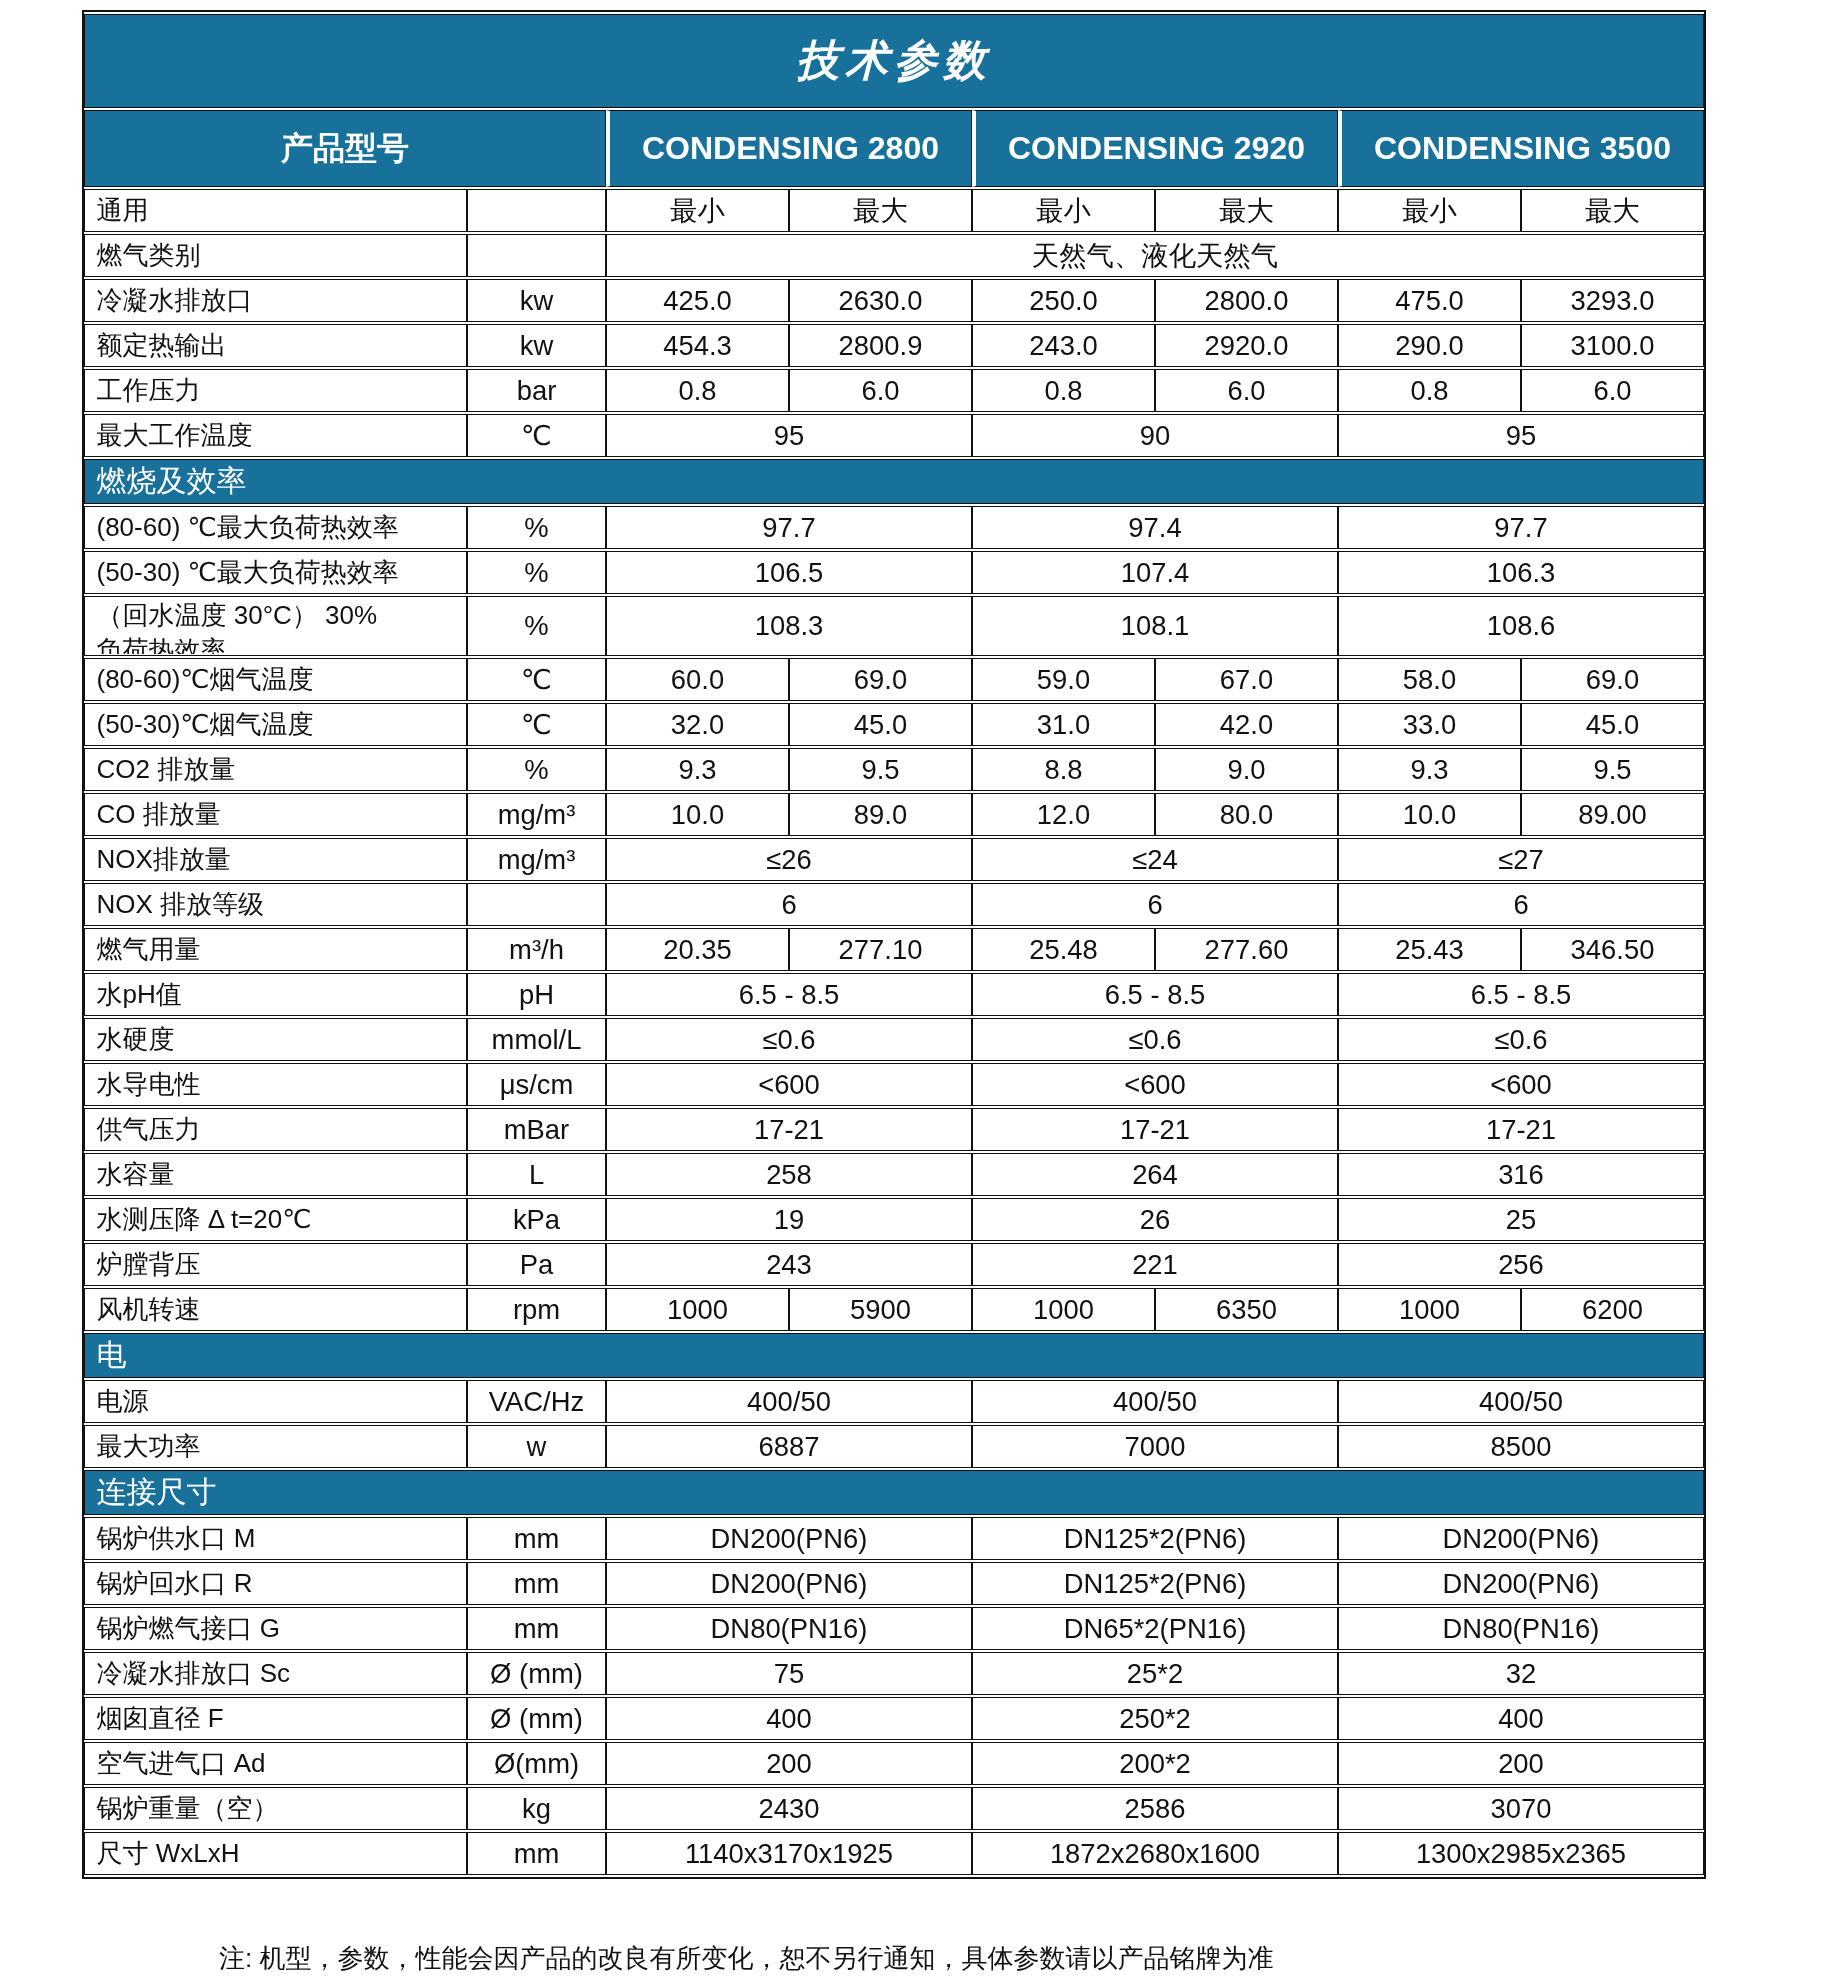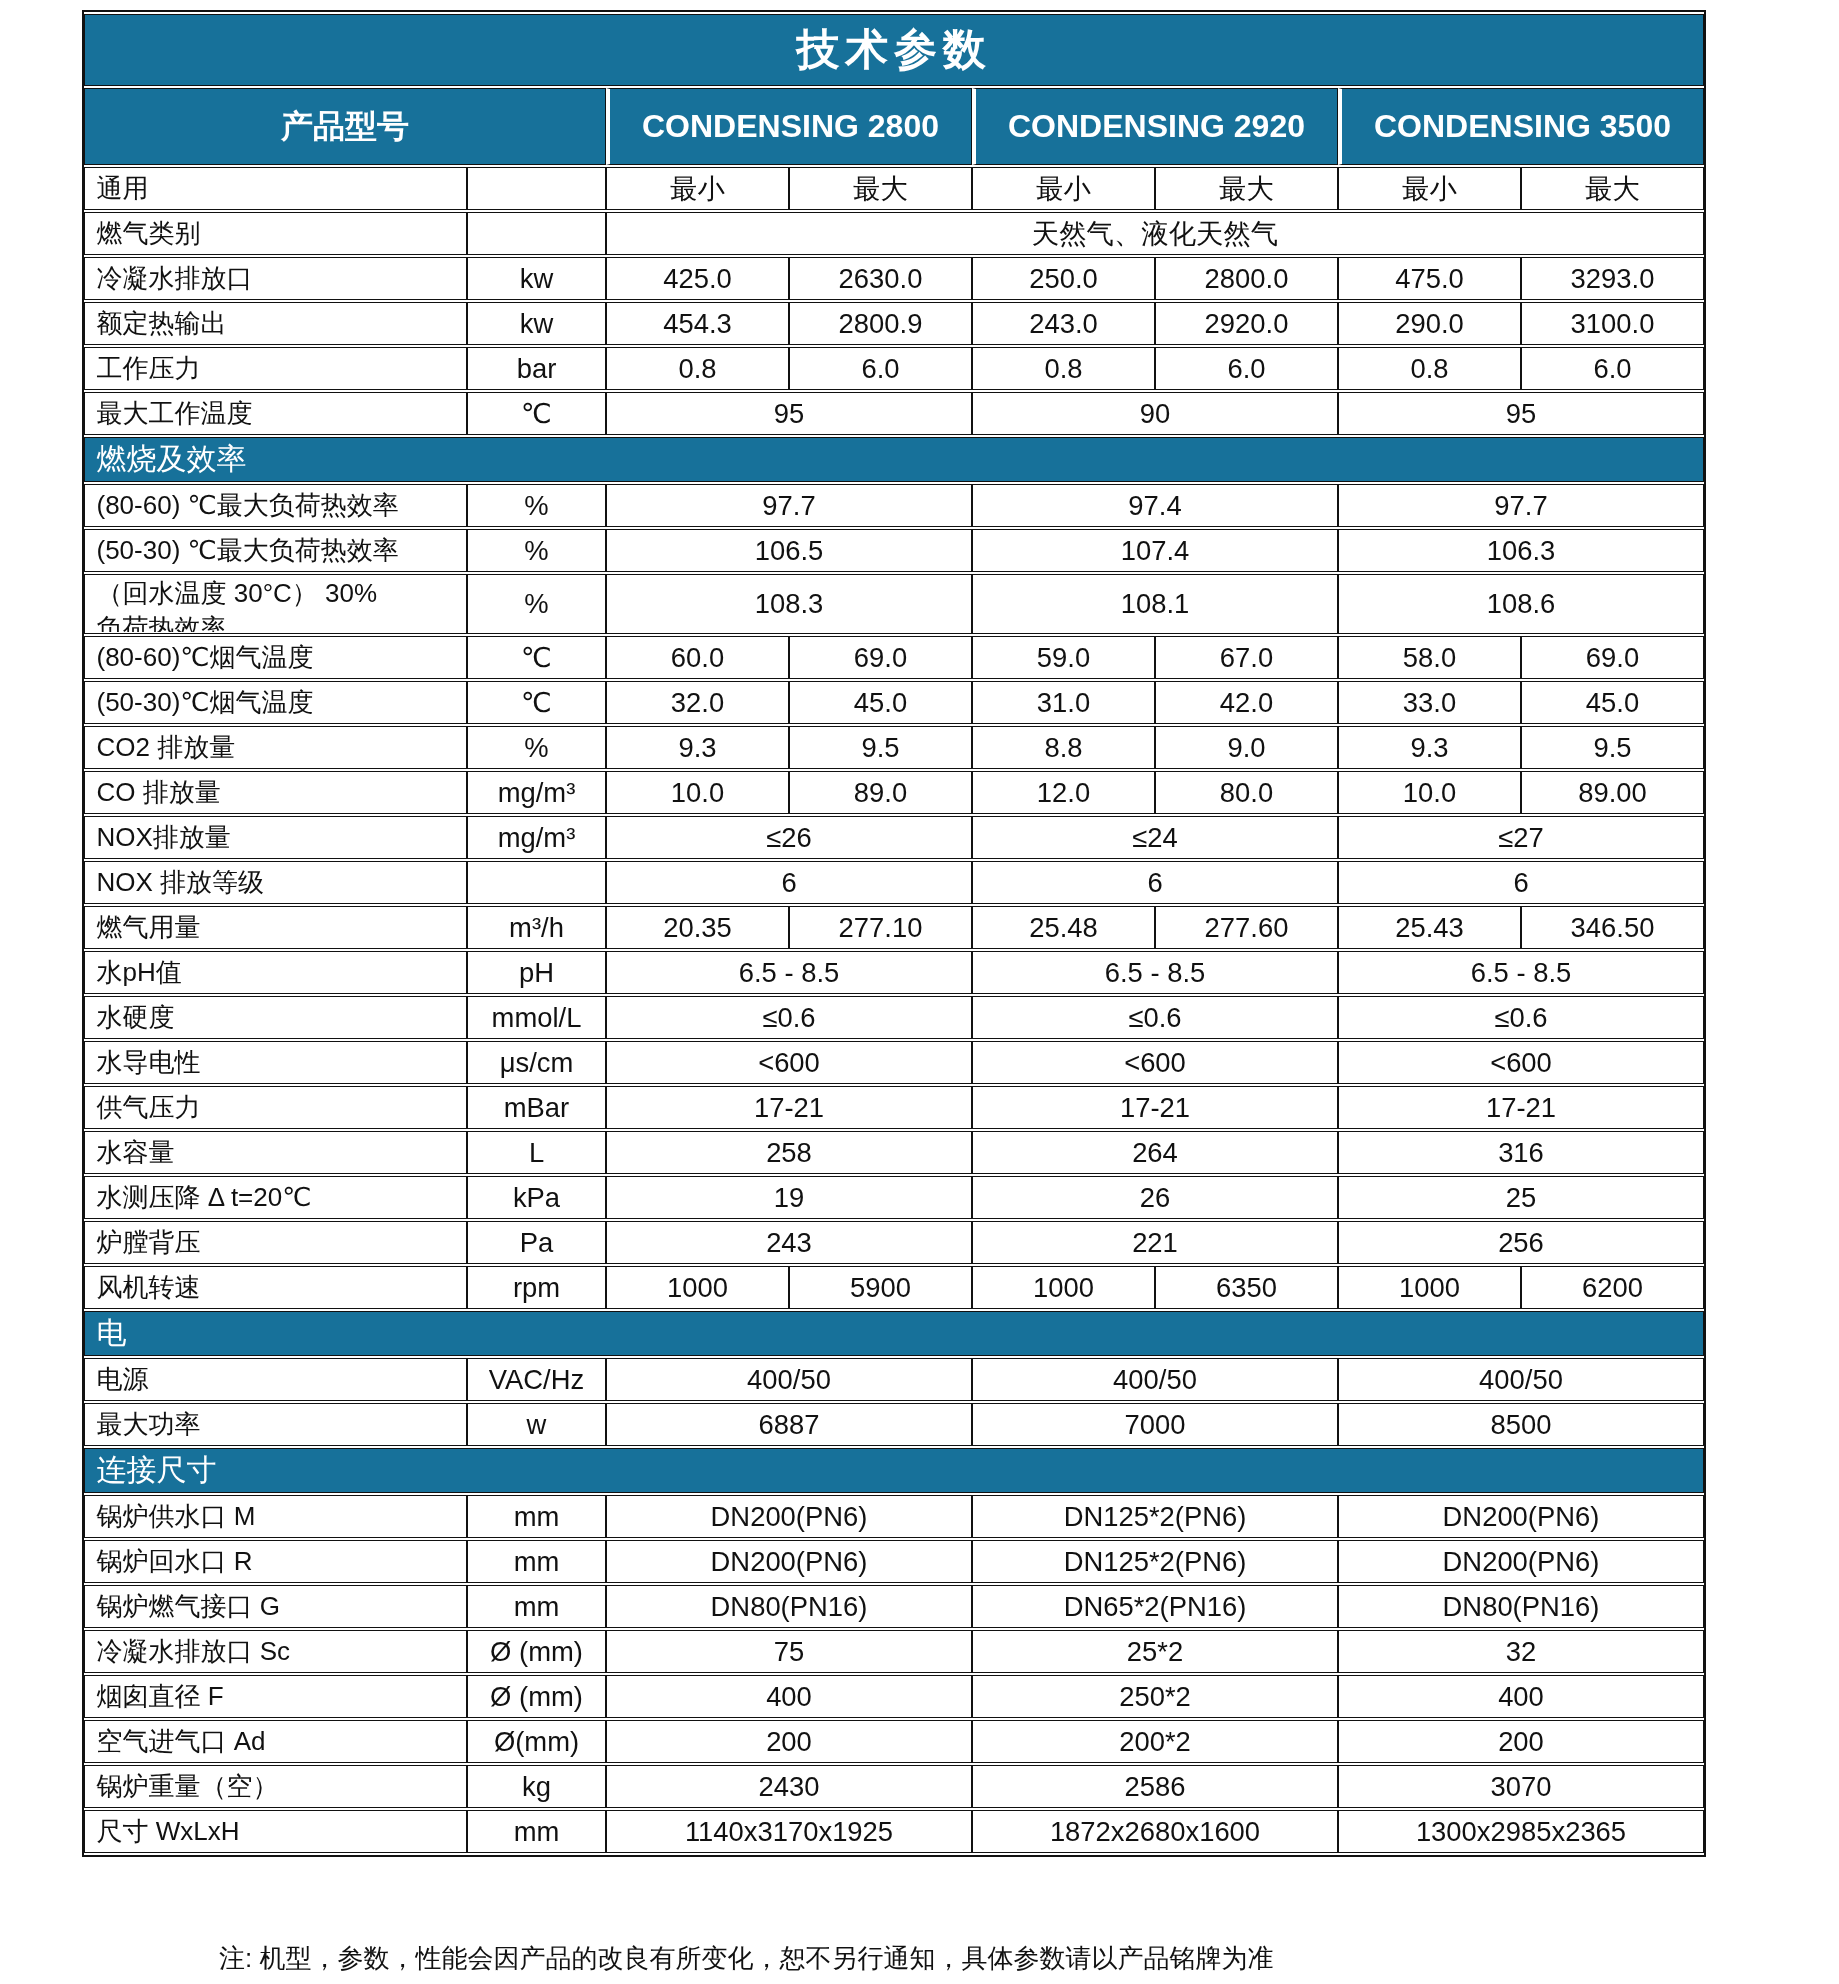--- a/index.html
+++ b/index.html
@@ -28,25 +28,26 @@
     border: 1.4px solid #111111;
     vertical-align: middle;
     overflow: hidden;
     background: #ffffff;
   }
   .teal {
     background: #17719a !important;
     color: #ffffff;
   }
   .title-cell {
-    height: 72px;
+    height: 94px;
     font-size: 43px;
     font-weight: bold;
     text-align: center;
     letter-spacing: 5.8px;
+    font-style: italic;
   }
   .product-cell {
     height: 77px;
     font-size: 32px;
     font-weight: bold;
     text-align: center;
     margin-top: 20px;
   }
   .model-cell {
     height: 77px;

